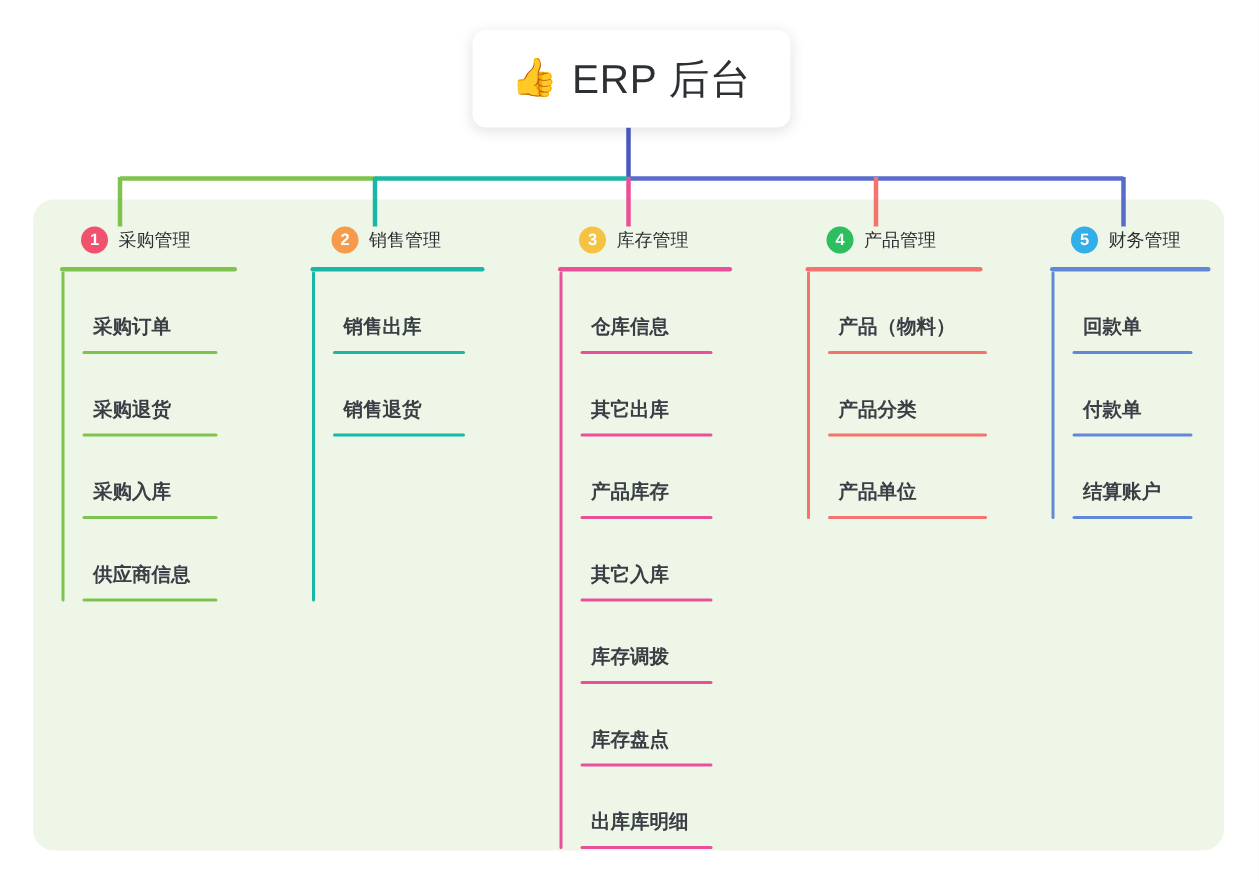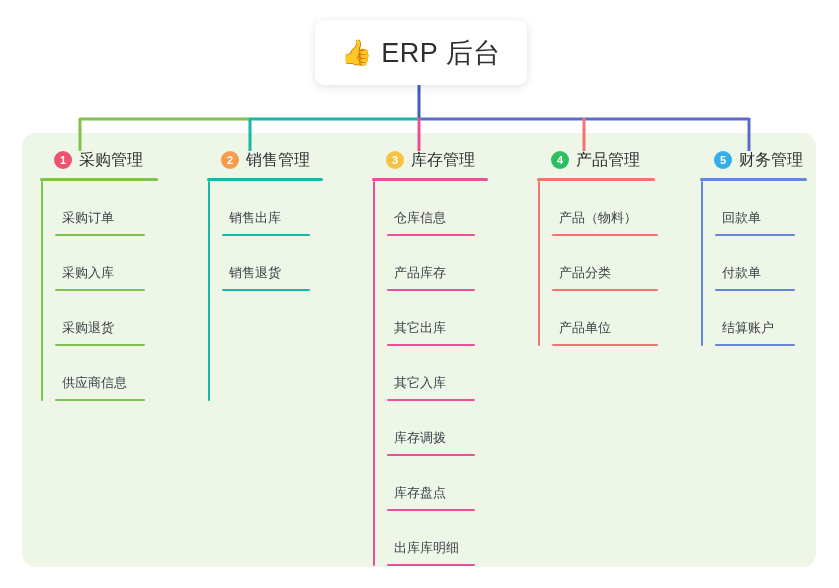--- a/index.html
+++ b/index.html
@@ -89,35 +89,36 @@
     height: 18px;
     border-radius: 50%;
     color: #ffffff;
     font-size: 11px;
     line-height: 18px;
     text-align: center;
     font-weight: bold;
     flex: 0 0 auto;
   }
   .col-title {
-    font-size: 16px;
+    font-size: 12px;
     color: #2d3033;
   }
   .col-rule {
     height: 3px;
     margin-top: 6px;
     border-radius: 2px;
   }
   .items {
     position: relative;
     margin-top: 0;
   }
   .item {
     position: relative;
     height: 55px;
+    font-weight: bold;
   }
   .item-label {
     position: absolute;
     left: 22px;
     bottom: 9px;
     font-size: 13px;
     color: #3a3f45;
     white-space: nowrap;
   }
   .item-underline {
@@ -171,25 +172,25 @@
           <span class="col-title">采购管理</span>
         </div>
         <div class="col-rule" style="background: rgb(126, 195, 78); width: 118px;"></div>
         <div class="items" style="height: 220px;">
           <div class="spine" style="background: rgb(126, 195, 78); height: 220px;"></div>
           <div class="item">
             <span class="item-label">采购订单</span>
             <div class="item-underline" style="background: rgb(126, 195, 78); width: 90px;"></div>
           </div>
           <div class="item">
+            <span class="item-label">采购退货</span>
+            <div class="item-underline" style="background: rgb(126, 195, 78); width: 90px;"></div>
+          </div>
+          <div class="item">
             <span class="item-label">采购入库</span>
-            <div class="item-underline" style="background: rgb(126, 195, 78); width: 90px;"></div>
-          </div>
-          <div class="item">
-            <span class="item-label">采购退货</span>
             <div class="item-underline" style="background: rgb(126, 195, 78); width: 90px;"></div>
           </div>
           <div class="item">
             <span class="item-label">供应商信息</span>
             <div class="item-underline" style="background: rgb(126, 195, 78); width: 90px;"></div>
           </div>
         </div>
       </div>
       <div class="column" style="left: 207px; top: 148px; width: 116px;">
         <div class="col-header">
@@ -215,25 +216,25 @@
           <span class="col-title">库存管理</span>
         </div>
         <div class="col-rule" style="background: rgb(234, 80, 154); width: 116px;"></div>
         <div class="items" style="height: 408px;">
           <div class="spine" style="background: rgb(234, 80, 154); height: 385px;"></div>
           <div class="item">
             <span class="item-label">仓库信息</span>
             <div class="item-underline" style="background: rgb(234, 80, 154); width: 88px;"></div>
           </div>
           <div class="item">
+            <span class="item-label">其它出库</span>
+            <div class="item-underline" style="background: rgb(234, 80, 154); width: 88px;"></div>
+          </div>
+          <div class="item">
             <span class="item-label">产品库存</span>
-            <div class="item-underline" style="background: rgb(234, 80, 154); width: 88px;"></div>
-          </div>
-          <div class="item">
-            <span class="item-label">其它出库</span>
             <div class="item-underline" style="background: rgb(234, 80, 154); width: 88px;"></div>
           </div>
           <div class="item">
             <span class="item-label">其它入库</span>
             <div class="item-underline" style="background: rgb(234, 80, 154); width: 88px;"></div>
           </div>
           <div class="item">
             <span class="item-label">库存调拨</span>
             <div class="item-underline" style="background: rgb(234, 80, 154); width: 88px;"></div>
           </div>

